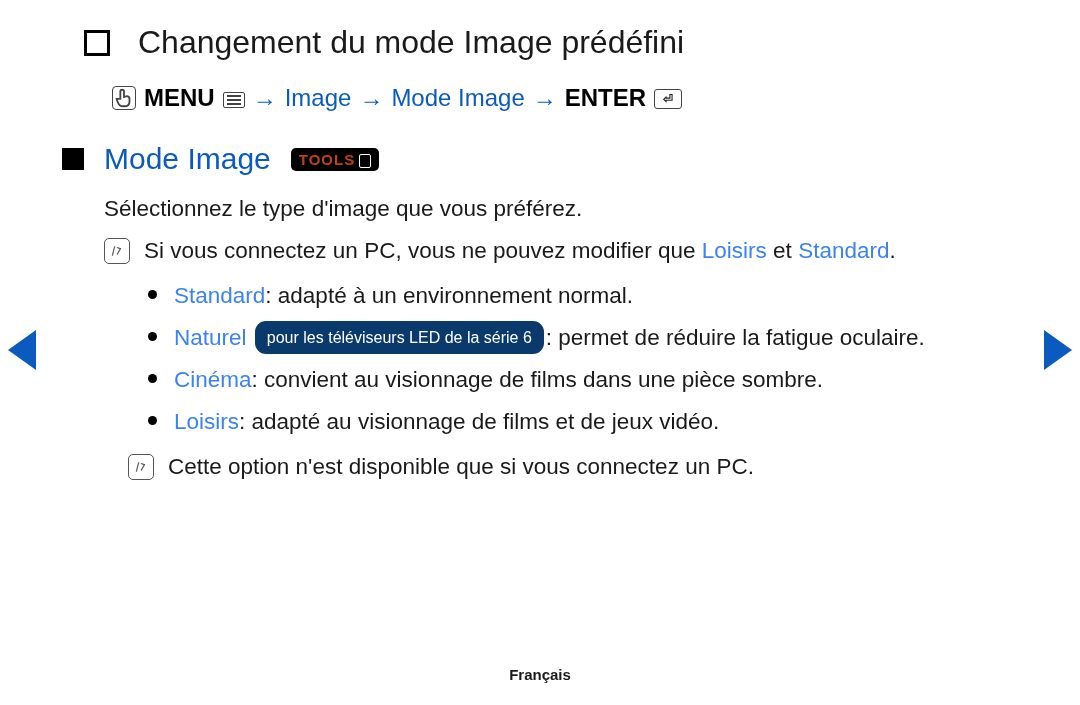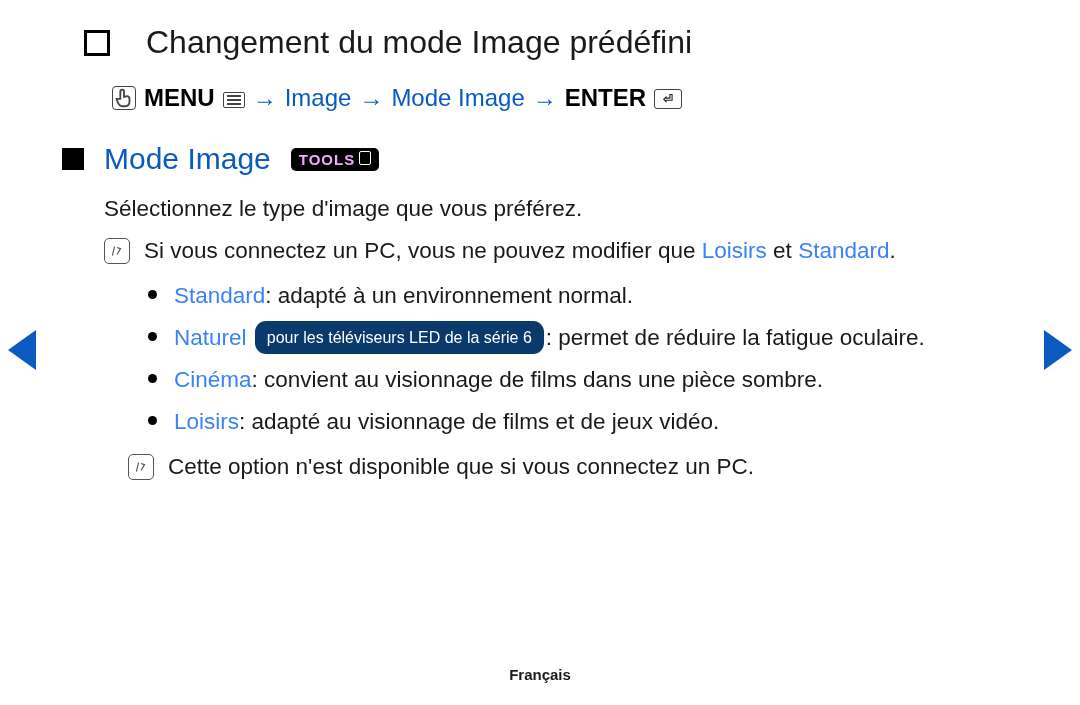--- a/index.html
+++ b/index.html
@@ -18,21 +18,21 @@
     width: 1080px;
     height: 705px;
     box-sizing: border-box;
   }
   .title-row {
     position: absolute;
     top: 24px;
     left: 40px;
     display: flex;
     align-items: center;
-    gap: 36px;
+    gap: 28px;
     padding-left: 44px;
   }
   .sq-bullet {
     width: 26px;
     height: 26px;
     border: 3px solid #000;
     box-sizing: border-box;
   }
   .title-text {
     font-size: 32px;
@@ -84,27 +84,27 @@
   .solid-square {
     width: 22px; height: 22px; background: #000;
   }
   .section-title {
     font-size: 30px;
     color: #0a5ac0;
     font-weight: 400;
   }
   .tools-badge {
     background: #000;
-    color: #f0abfc;
+    color: #c2410c;
     font-size: 15px;
     font-weight: bold;
     padding: 3px 8px 3px 8px;
     border-radius: 5px;
     letter-spacing: 1px;
-    display:flex; align-items:flex-start; gap:4px;
+    display:flex; align-items:flex-end; gap:4px;
   }
   .tools-badge .tool-ic {
     width:10px; height:12px; border:1.5px solid #fff; border-radius:2px;
     position:relative;
   }
 
   .body-block {
     position: absolute;
     top: 190px;
     left: 104px;

